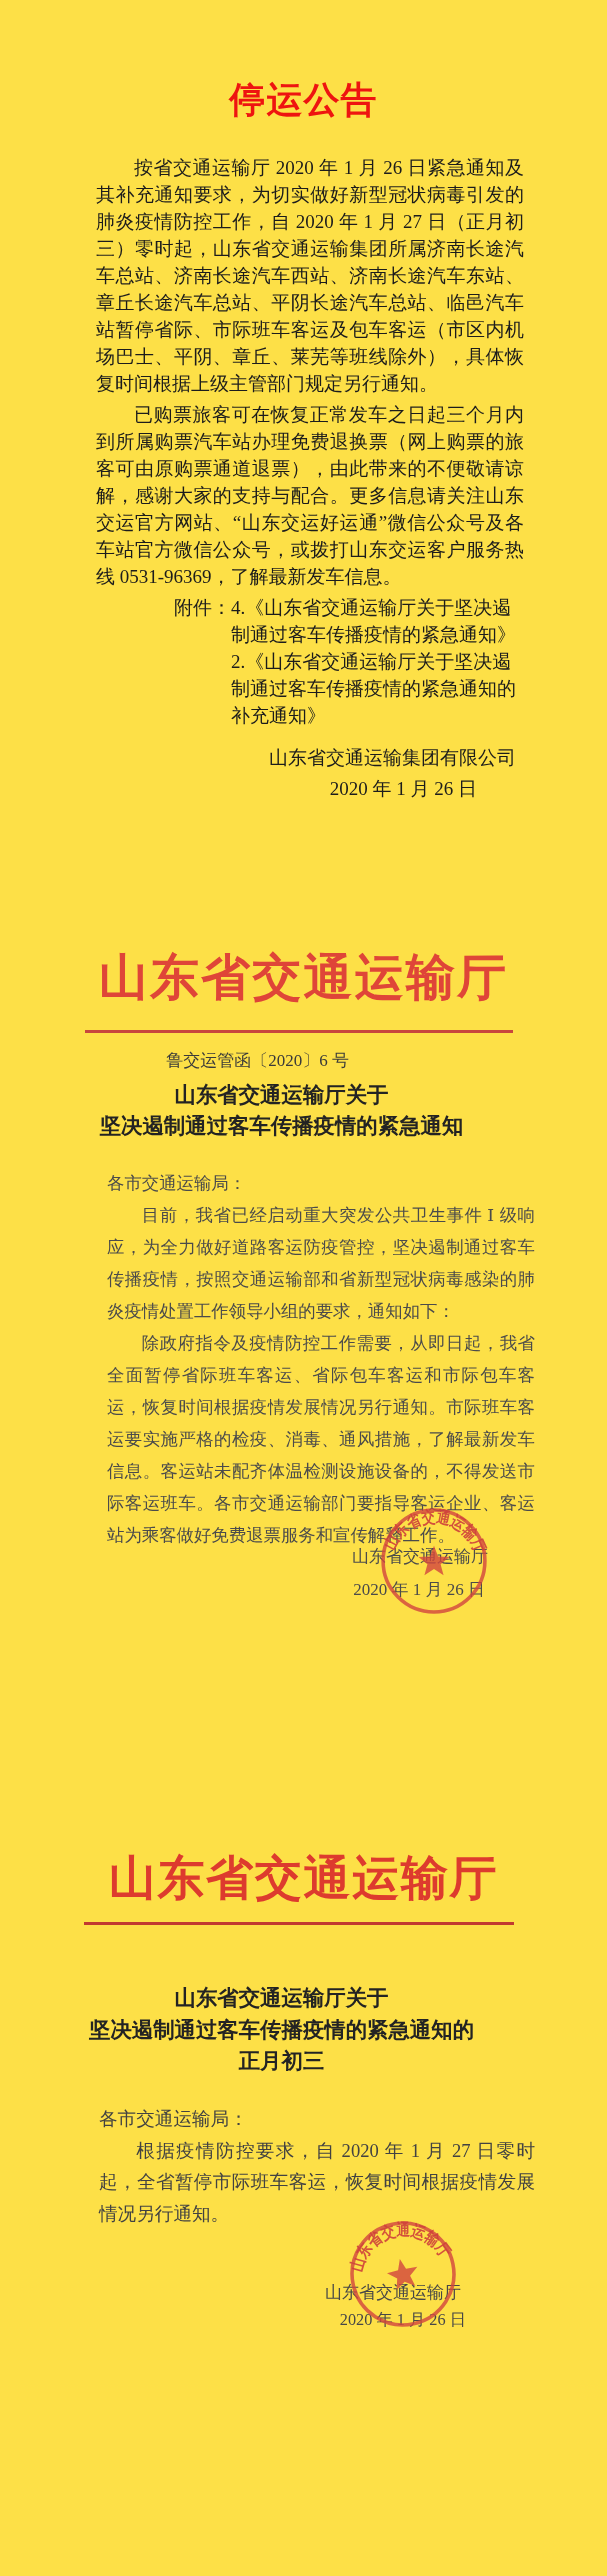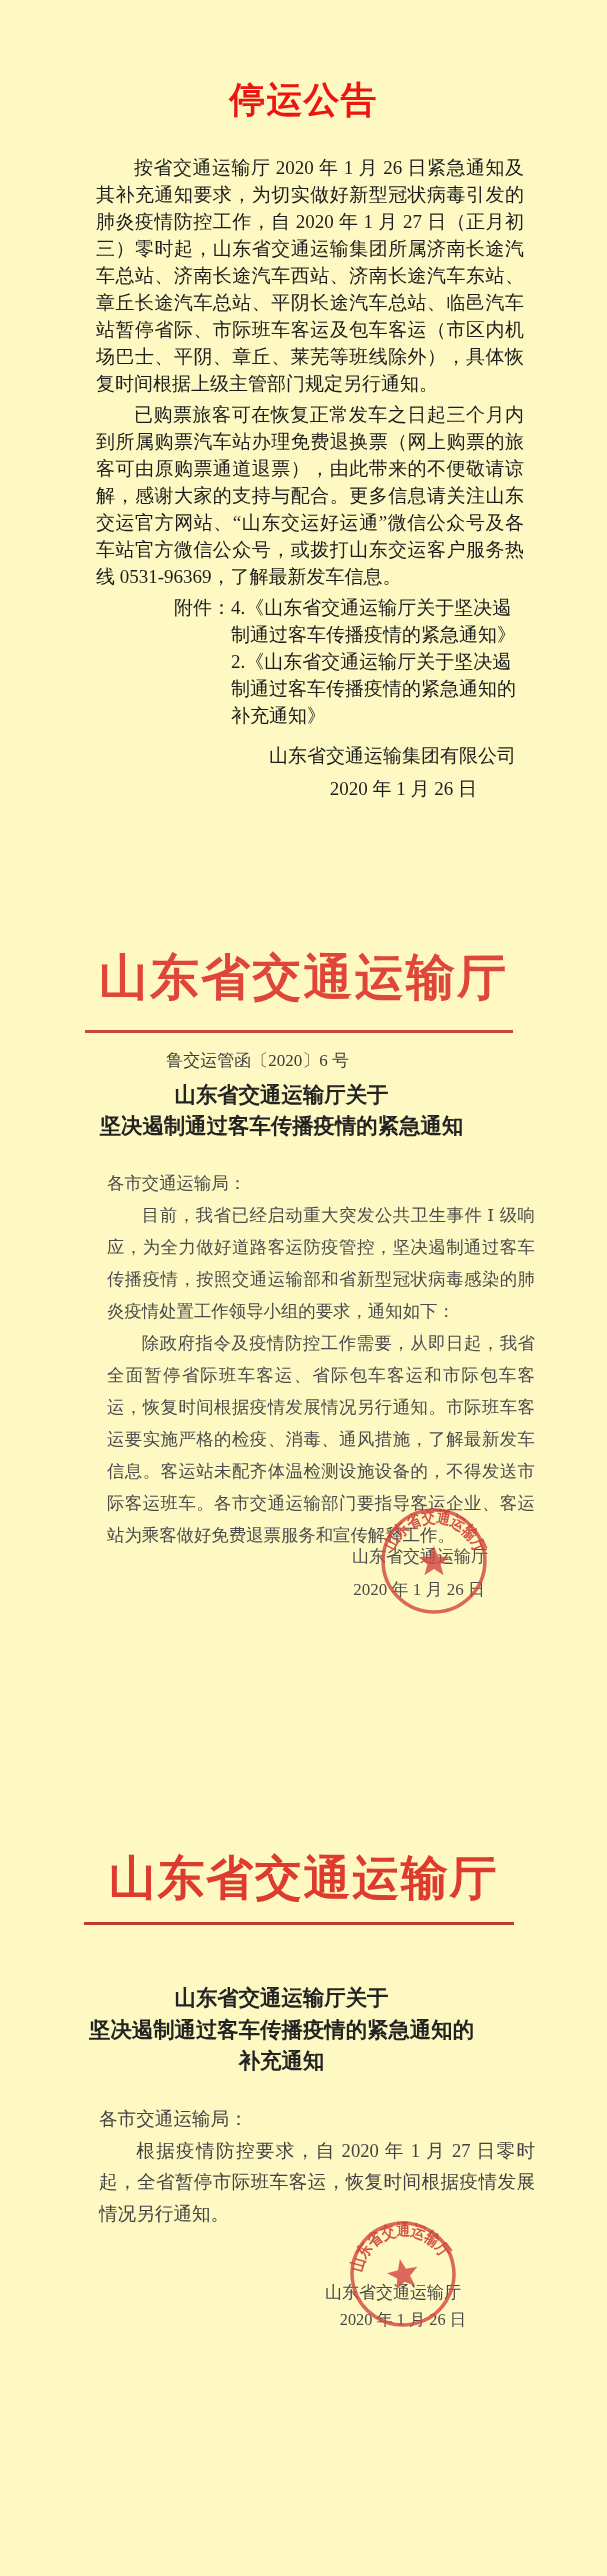--- a/index.html
+++ b/index.html
@@ -1,36 +1,36 @@
 <!DOCTYPE html>
 <html style="font-size:9px"><head>
 <meta charset="utf-8">
 <style>
   html,body{margin:0;padding:0;background:#ffffff;}
   #canvas{
-    position:relative;width:607px;height:2576px;background:#fef9c3;
+    position:relative;width:607px;height:2576px;background:#fde047;
     font-family:"Liberation Serif","DejaVu Serif",serif;
     overflow:hidden;
   }
   
   .n-title{
     position:absolute;top:76px;left:0;width:607px;text-align:center;
     font-size:36px;font-weight:bold;color:#ee1410;letter-spacing:1.1px;
   }
   .n-body{
     position:absolute;top:150px;left:92px;width:436px;
     font-size:19px;line-height:27px;color:#1c1c1c;text-align:justify;
   }
   .n-body p{margin:4px;text-indent:2em;}
   .attach{display:flex;margin-left:38px;}
   .attach-label{white-space:nowrap;margin-left:44px;}
   .attach-items{flex:1;}
   .attach-item{text-align:left;}
   .n-sign{margin-top:14.6px;}
-  .n-sign .company{text-align:right;padding-right:7.9px;text-indent:0;font-family:Liberation Mono, monospace;}
+  .n-sign .company{text-align:right;padding-right:7.9px;text-indent:0;}
   .n-sign .ndate{text-align:right;padding-right:47px;text-indent:0;}
   
   .lh{position:absolute;left:0;width:607px;text-align:center;font-weight:bold;}
   .lh2{top:945px;font-size:49px;color:#df4538;letter-spacing:2.2px;}
   .lh3{top:1847px;font-size:47px;color:#dd3b2e;letter-spacing:1.7px;}
   .redrule{position:absolute;height:2.8px;background:#c8473d;}
   .rule2{top:1030px;left:85px;width:428px;}
   .rule3{top:1922px;left:84px;width:430px;background:#c13a30;}
   .docnum{
     position:absolute;top:1049px;left:0;width:515px;text-align:center;
@@ -117,21 +117,21 @@
       <polygon fill="#d2453e" opacity="0.8" points="110,80 117.99,101 140.43,102.11 122.93,116.2 128.81,137.89 110,125.6 91.19,137.89 97.07,116.2 79.57,102.11 102.01,101"></polygon>
     </svg>
   </div>
 
   <div class="lh lh3">山东省交通运输厅</div>
   <div class="redrule rule3"></div>
 
   <div class="dtitle t3">
     <div>山东省交通运输厅关于</div>
     <div>坚决遏制通过客车传播疫情的紧急通知的</div>
-    <div>补充通知</div>
+    <div>正月初三</div>
   </div>
 
   <div class="b3">
     <p class="salut">各市交通运输局：</p>
     <p>根据疫情防控要求，自 2020 年 1 月 27 日零时起，全省暂停市际班车客运，恢复时间根据疫情发展情况另行通知。</p>
   </div>
 
   <div class="sline s3name">山东省交通运输厅</div>
   <div class="sline s3date">2020 年 1 月 26 日</div>
 

